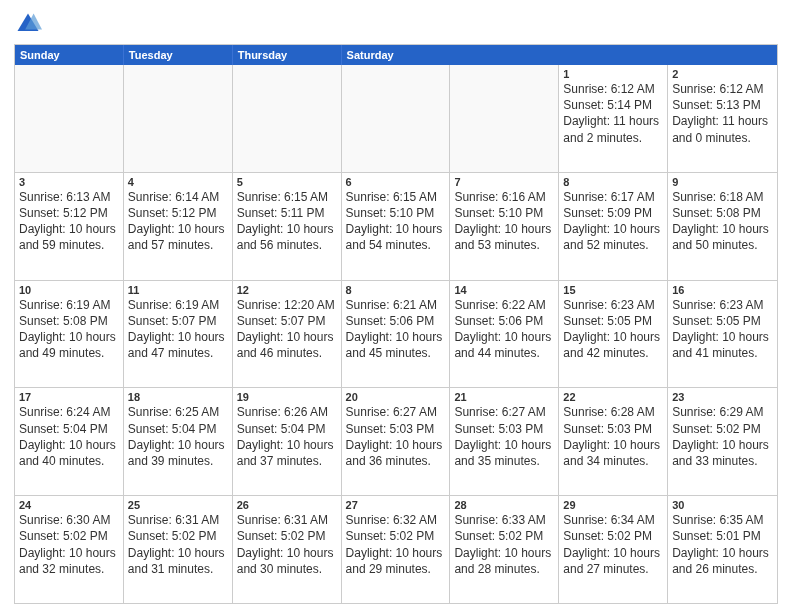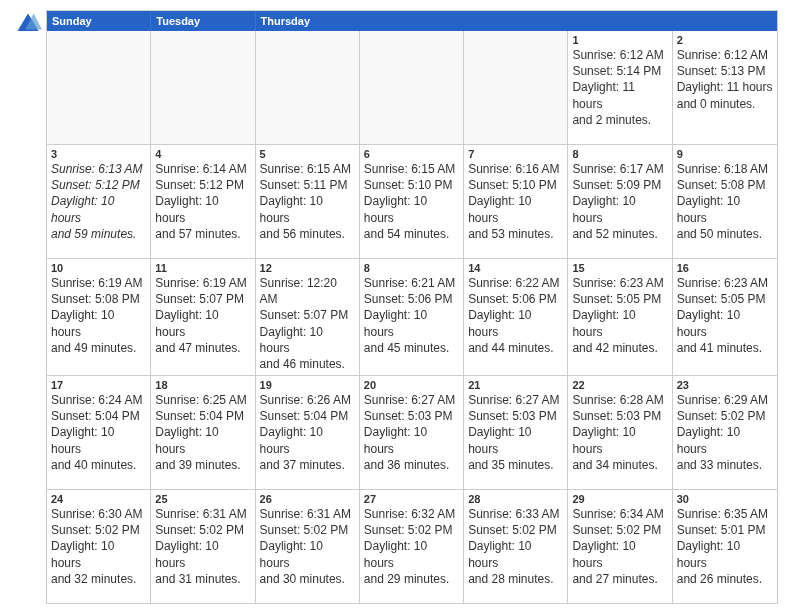--- a/index.html
+++ b/index.html
@@ -8,20 +8,21 @@
       background: #fff;
       width: 792px;
       height: 612px;
       overflow: hidden;
     }
     .page {
       width: 792px;
       height: 612px;
       padding: 10px 14px 8px 14px;
       display: flex;
+      flex-direction: column;
     }
     .header {
       display: flex;
       justify-content: space-between;
       align-items: flex-start;
       margin-bottom: 6px;
     }
     .logo {
       display: flex;
       align-items: center;
@@ -125,20 +126,21 @@
       <div class="month-year"></div>
       <div class="location"></div>
     </div>
   </div>
 
   <div class="calendar">
     <div class="cal-header">
     <div class="cal-header-cell">Sunday</div>
         <div class="cal-header-cell">Tuesday</div>
         <div class="cal-header-cell">Thursday</div>
+        <div class="cal-header-cell">Saturday</div>
       </div>
     <div class="cal-body">
     <div class="cal-row">
           <div class="cal-cell empty"></div>
           <div class="cal-cell empty"></div>
           <div class="cal-cell empty"></div>
           <div class="cal-cell empty"></div>
           <div class="cal-cell empty"></div>
           <div class="cal-cell">
             <span class="day-num">1</span>
@@ -151,21 +153,21 @@
             <span class="day-num">2</span>
             <div class="cell-info" style="white-space: pre-line;">Sunrise: 6:12 AM
 Sunset: 5:13 PM
 Daylight: 11 hours
 and 0 minutes.</div>
           </div>
         </div>
         <div class="cal-row">
           <div class="cal-cell">
             <span class="day-num">3</span>
-            <div class="cell-info" style="white-space: pre-line; font-style: italic;">Sunrise: 6:13 AM
+            <div class="cell-info" style="white-space: pre-line;">Sunrise: 6:13 AM
 Sunset: 5:12 PM
 Daylight: 10 hours
 and 59 minutes.</div>
           </div>
           <div class="cal-cell">
             <span class="day-num">4</span>
             <div class="cell-info" style="white-space: pre-line;">Sunrise: 6:14 AM
 Sunset: 5:12 PM
 Daylight: 10 hours
 and 57 minutes.</div>

